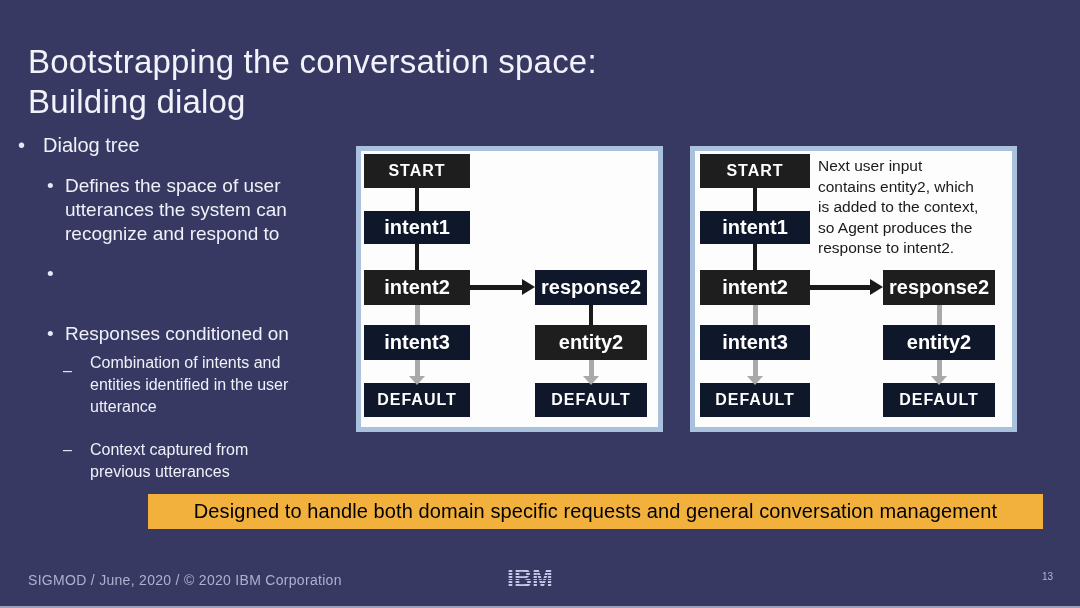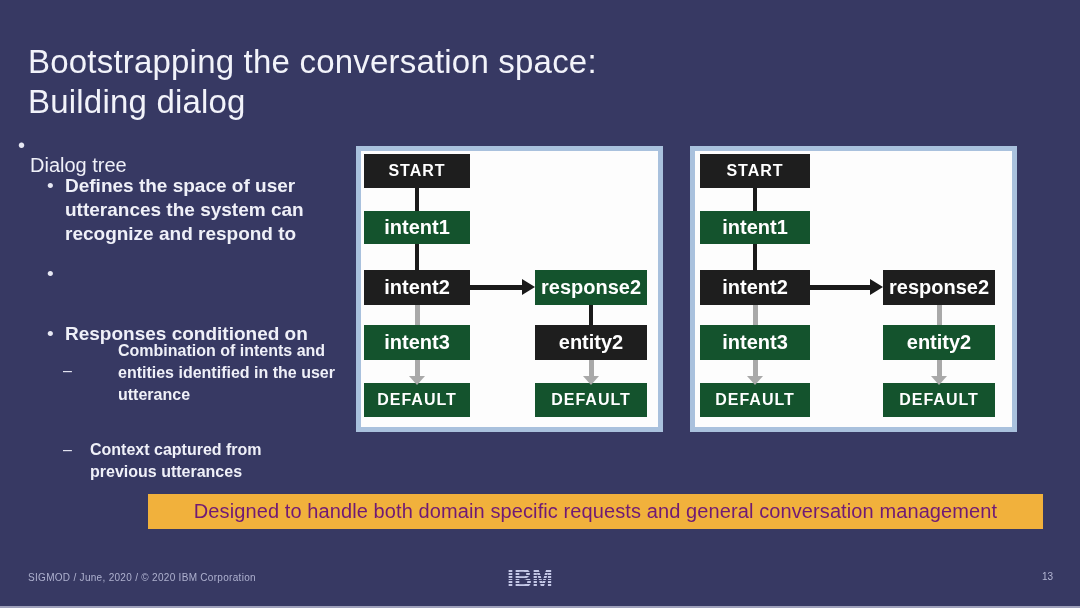--- a/index.html
+++ b/index.html
@@ -2,21 +2,21 @@
 <html><head>
 <meta charset="utf-8">
 <style>
   html,body{margin:0;padding:0;background:#1c1d33;}
   .slide{
     position:relative;width:1080px;height:608px;overflow:hidden;
     background:#373963;
     font-family:"Liberation Sans",sans-serif;
     -webkit-font-smoothing:antialiased;
   }
-  .pre{white-space:pre-line;font-weight:bold;}
+  .pre{white-space:pre-line;}
 
   
   .title{
     position:absolute;left:28px;top:42px;
     font-size:33px;line-height:40px;font-weight:400;
     color:#F2F3FA;letter-spacing:.2px;
   }
 
   
   .b-marker{position:absolute;color:#E7E8F3;}
@@ -36,44 +36,44 @@
   .desc{
     position:absolute;color:#1A1A1A;
     font-size:15.5px;line-height:20.5px;font-weight:400;
   }
   .node{
     position:absolute;display:flex;align-items:center;justify-content:center;
     color:#FFFFFF;font-weight:700;font-size:20px;
   }
   .node.caps{font-size:16px;letter-spacing:1px;}
   .node.dark{background:#1E1E1E;}
-  .node.gray{background:#14532d;}
+  .node.gray{background:#0f172a;}
   .conn{position:absolute;}
   .conn.black{background:#1A1A1A;}
   .conn.gray{background:#A9A9A9;}
   .head-down{
     position:absolute;width:0;height:0;
     border-left:8px solid transparent;border-right:8px solid transparent;
     border-top:9px solid #A9A9A9;
   }
   .head-right{
     position:absolute;width:0;height:0;
     border-top:8px solid transparent;border-bottom:8px solid transparent;
     border-left:13px solid #1A1A1A;
   }
 
   
   .banner{
     position:absolute;left:148px;top:494px;width:895px;height:35px;
     background:#F1B13C;display:flex;align-items:center;justify-content:center;
   }
-  .banner span{color:#701a75;font-size:20px;font-weight:500;letter-spacing:.1px;}
+  .banner span{color:#000000;font-size:20px;font-weight:500;letter-spacing:.1px;}
 
   
-  .footer-left{position:absolute;left:28px;top:572px;font-size:10px;color:#AEB1CF;letter-spacing:.3px;}
+  .footer-left{position:absolute;left:28px;top:572px;font-size:14px;color:#AEB1CF;letter-spacing:.3px;}
   .page-num{position:absolute;right:27px;top:571px;font-size:10px;color:#B4B7D4;}
   .ibm-logo{position:absolute;left:507px;top:565px;width:54px;height:26px;}
   .ibm-logo .word{
     font-size:25px;font-weight:700;color:#C3C7E6;letter-spacing:0;
     font-family:"Liberation Sans",sans-serif;line-height:26px;
   }
   .ibm-logo .stripes{
     position:absolute;inset:0;
     background:repeating-linear-gradient(to bottom,transparent 0 1.7px,#373963 1.7px 2.7px);
   }
@@ -81,34 +81,34 @@
 </style>
 </head>
 <body>
 
 <div class="slide">
 
   <div class="title pre">Bootstrapping the conversation space:
 Building dialog</div>
 
   <div class="b-marker l1" style="left:18px;top:133px;">•</div>
-  <div class="b-text l1" style="left:30px;top:133px;margin-top:20px;">Dialog tree</div>
+  <div class="b-text l1" style="left:43px;top:133px;">Dialog tree</div>
 
   <div class="b-marker l2" style="left:47px;top:174px;">•</div>
   <div class="b-text l2 pre" style="left:65px;top:174px;">Defines the space of user
 utterances the system can
 recognize and respond to</div>
 
   <div class="b-marker l2" style="left:47px;top:262px;">•</div>
 
   <div class="b-marker l2" style="left:47px;top:322px;">•</div>
   <div class="b-text l2 pre" style="left:65px;top:322px;">Responses conditioned on</div>
 
   <div class="b-marker l3" style="left:63px;top:360px;">–</div>
-  <div class="b-text l3 pre" style="left:90px;top:340px;margin-left:28px;">Combination of intents and
+  <div class="b-text l3 pre" style="left:90px;top:352px;">Combination of intents and
 entities identified in the user
 utterance</div>
 
   <div class="b-marker l3" style="left:63px;top:439px;">–</div>
   <div class="b-text l3 pre" style="left:90px;top:439px;">Context captured from
 previous utterances</div>
 
   <div class="panel panel-left">
 
     <div class="node dark caps" style="left:3px;top:3px;width:106px;height:34px;">START</div>
@@ -127,20 +127,25 @@
     <div class="conn gray" style="left:54px;top:209px;width:5px;height:16px;"></div>
     <div class="head-down" style="left:48px;top:225px;"></div>
     <div class="conn black" style="left:109px;top:134px;width:53px;height:5px;"></div>
     <div class="head-right" style="left:161px;top:128px;"></div>
     <div class="conn black" style="left:228px;top:154px;width:4px;height:20px;"></div>
     <div class="conn gray" style="left:228px;top:209px;width:5px;height:16px;"></div>
     <div class="head-down" style="left:222px;top:225px;"></div>
   </div>
 
   <div class="panel panel-right">
+    <div class="desc pre" style="left:123px;top:5px;width:192px;">Next user input
+contains entity2, which
+is added to the context,
+so Agent produces the
+response to intent2.</div>
 
     <div class="node dark caps" style="left:5px;top:3px;width:110px;height:34px;">START</div>
     <div class="node gray" style="left:5px;top:60px;width:110px;height:33px;">intent1</div>
     <div class="node dark" style="left:5px;top:119px;width:110px;height:35px;">intent2</div>
     <div class="node gray" style="left:5px;top:174px;width:110px;height:35px;">intent3</div>
     <div class="node gray caps" style="left:5px;top:232px;width:110px;height:34px;">DEFAULT</div>
 
     <div class="node dark" style="left:188px;top:119px;width:112px;height:35px;">response2</div>
     <div class="node gray" style="left:188px;top:174px;width:112px;height:35px;">entity2</div>
     <div class="node gray caps" style="left:188px;top:232px;width:112px;height:34px;">DEFAULT</div>

